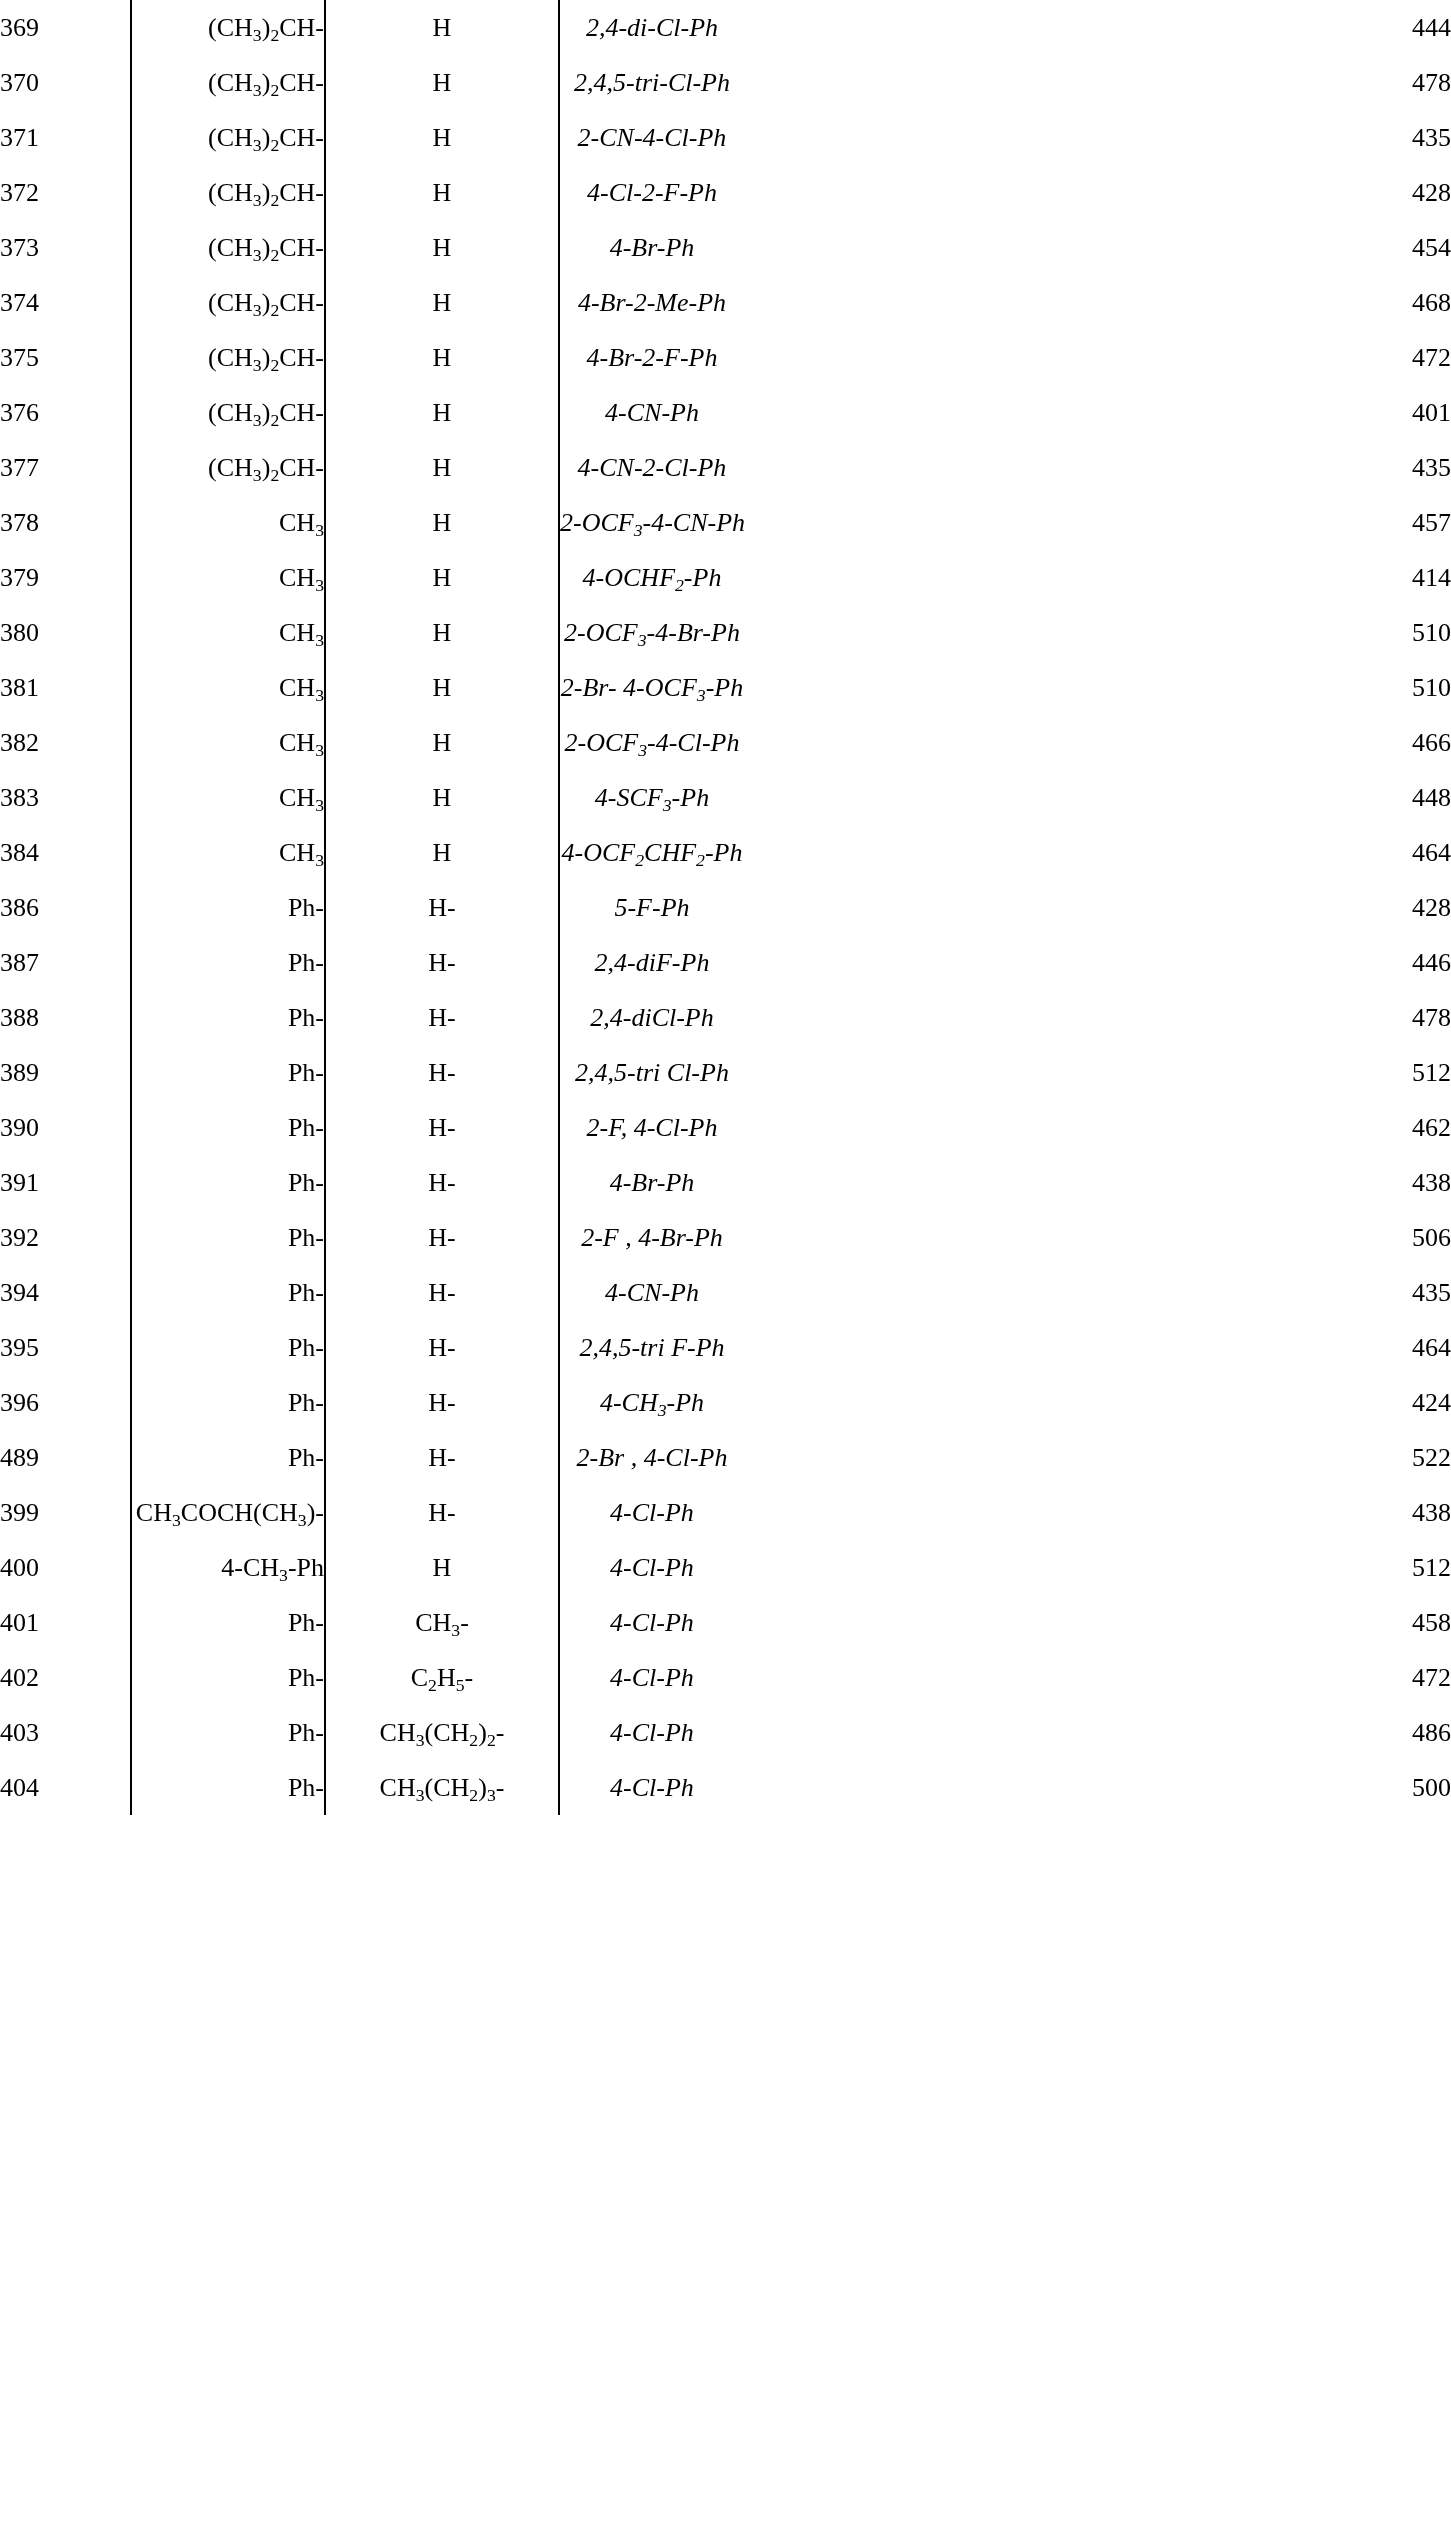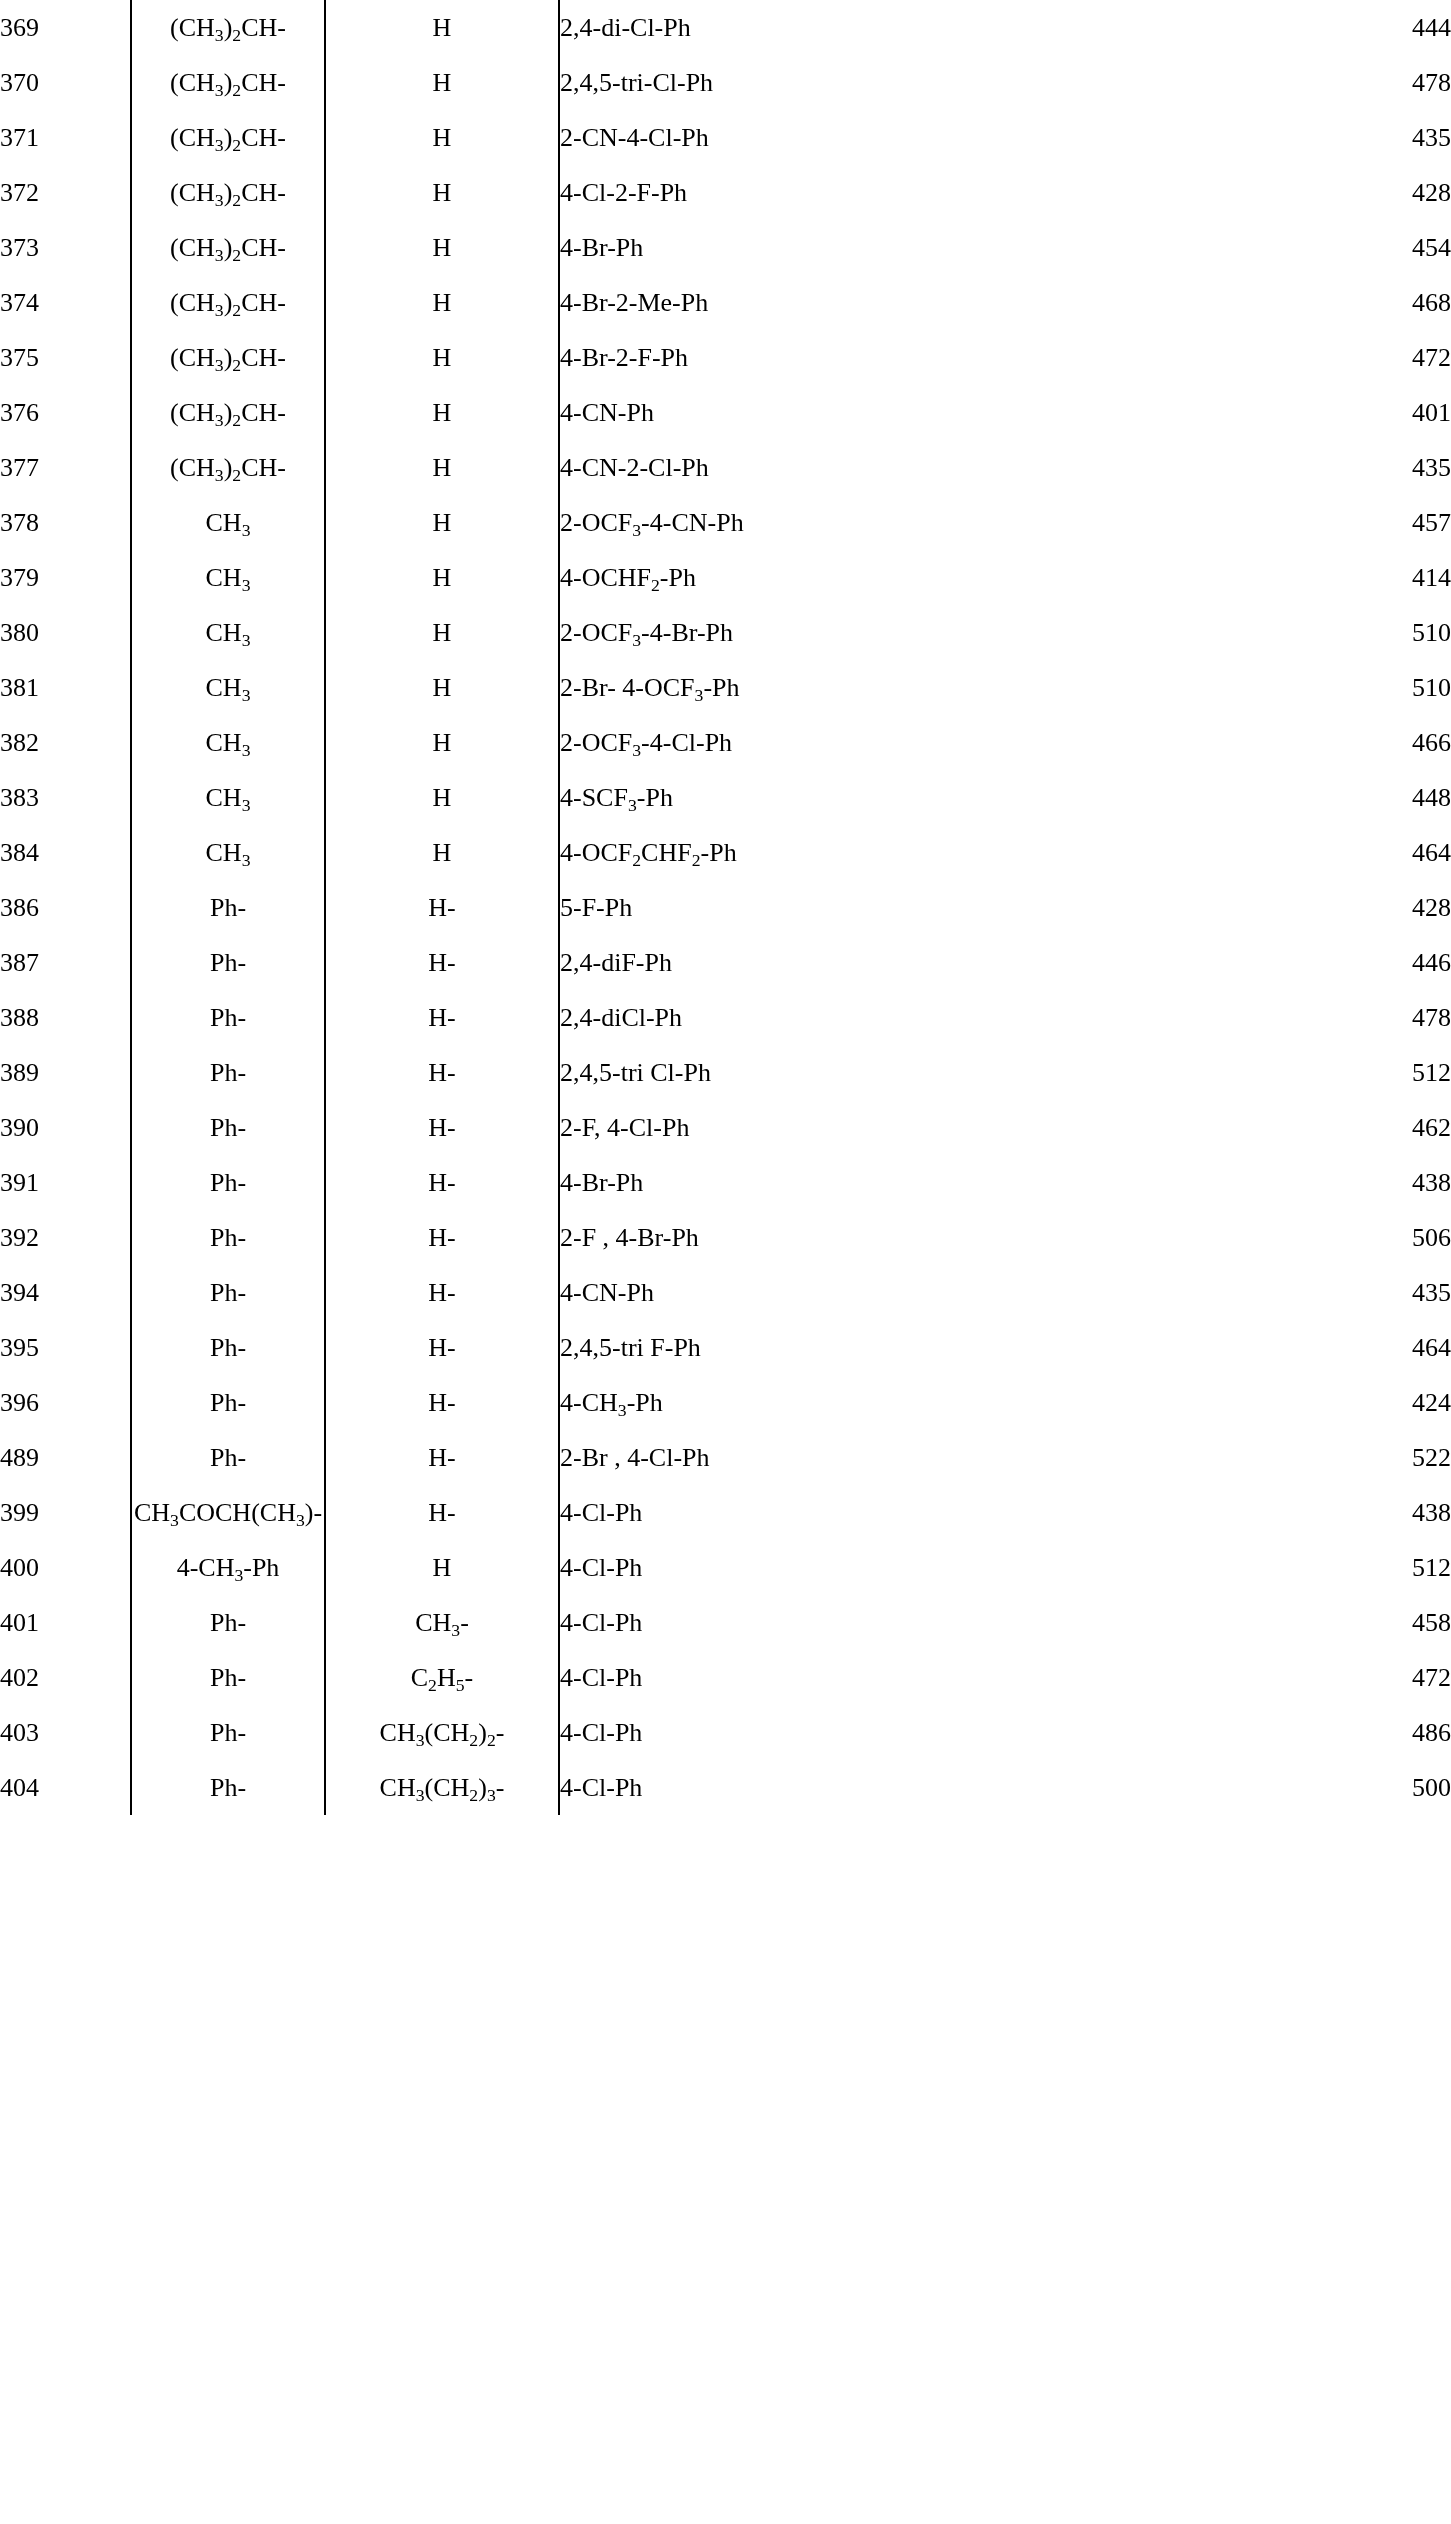--- a/index.html
+++ b/index.html
@@ -42,30 +42,31 @@
   col.w-r1    { width: 194px; }
   col.w-r2    { width: 234px; }
   col.w-aryl  { width: 185px; }
   col.w-mp    { width: 707px; }
 
   .cell-num {
     text-align: left;
     padding-left: 26px;
   }
   .cell-r1 {
-    text-align: center;
+    text-align: right;
     border-left: 2.3px solid #000;
   }
   .cell-r2 {
     text-align: center;
     border-left: 2.3px solid #000;
   }
   .cell-aryl {
-    text-align: left;
+    text-align: center;
     border-left: 2.3px solid #000;
+    font-style: italic;
   }
   .cell-mp {
     text-align: right;
     padding-right: 34px;
   }
   sub {
     font-size: 0.68em;
     vertical-align: -0.28em;
     line-height: 0;
   }

